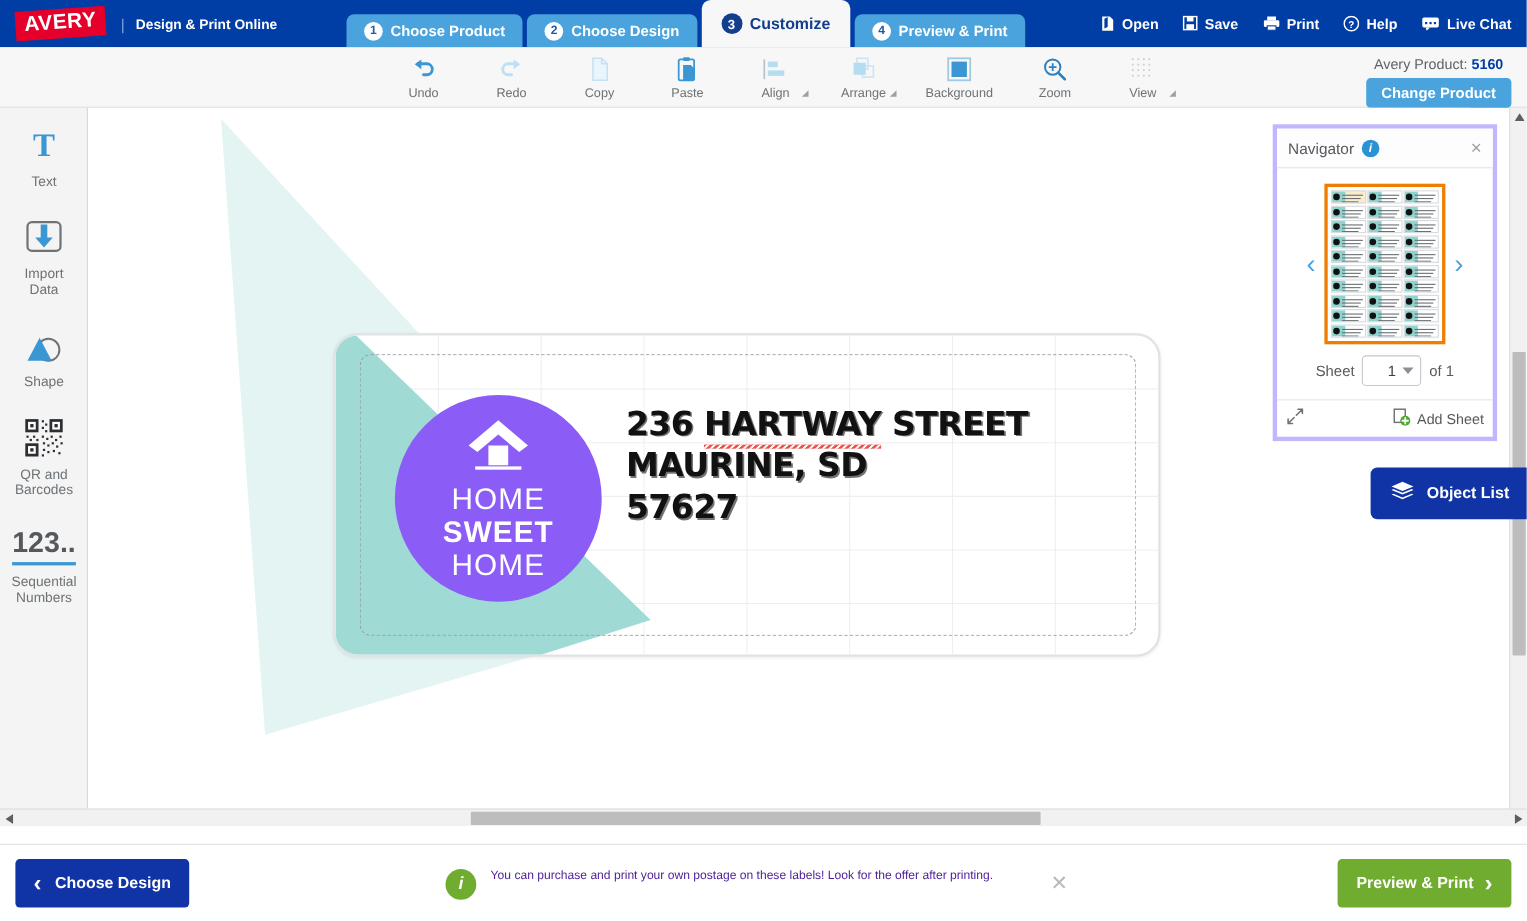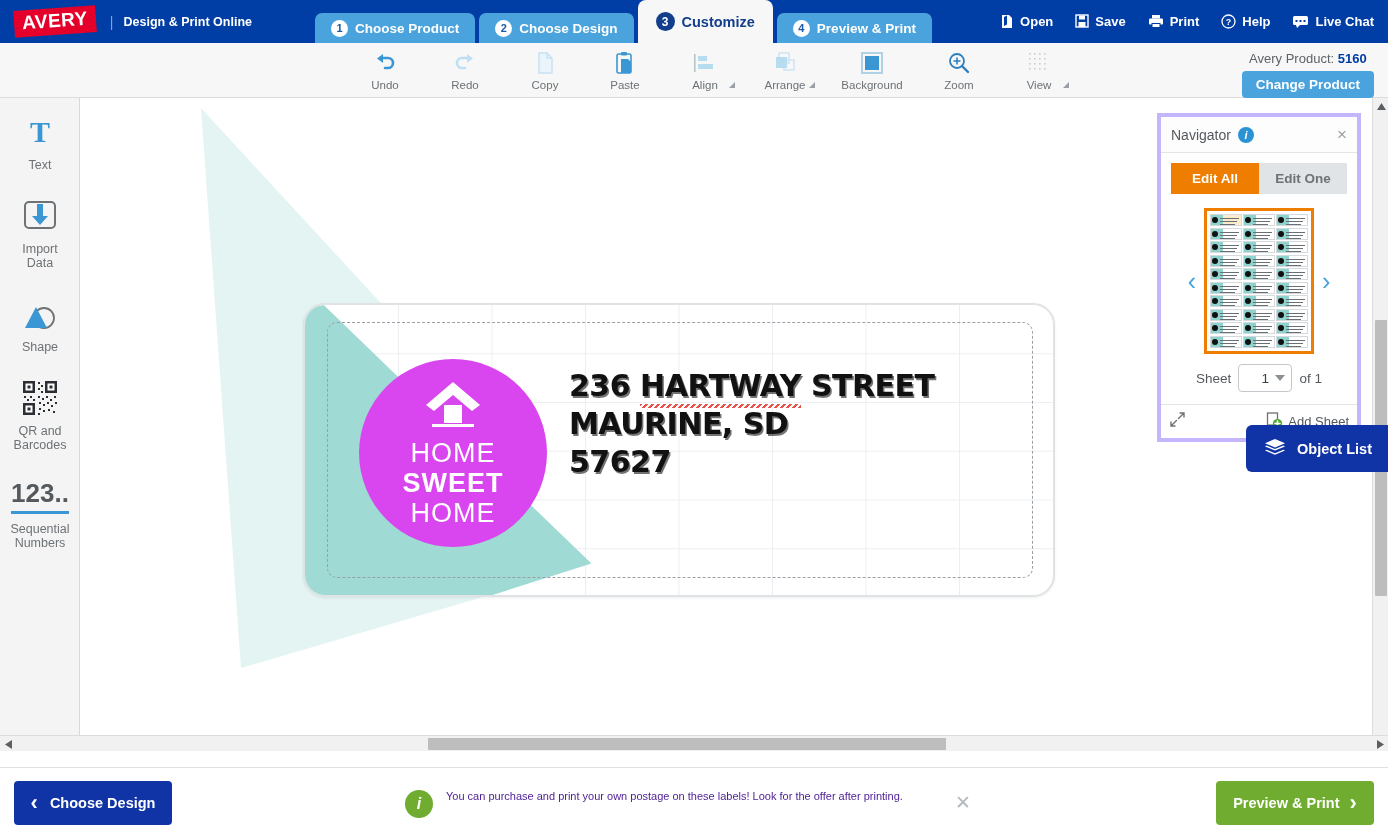--- a/index.html
+++ b/index.html
@@ -98,21 +98,21 @@
     background: #fff; border: 2px solid #dfe3e6; border-radius: 22px; overflow: hidden;
     box-shadow: 0 1px 3px rgba(0,0,0,.07);
   }
   .label-grid { position: absolute; inset: 0; }
   .dash-zone {
     position: absolute; left: 22px; top: 17px; right: 20px; bottom: 17px;
     border: 1.5px dashed #9aa0a5; border-radius: 10px;
   }
   .badge {
     position: absolute; left: 54px; top: 54px; width: 188px; height: 188px;
-    border-radius: 50%; background: #d946ef; display: flex; flex-direction: column;
+    border-radius: 50%; background: #8b5cf6; display: flex; flex-direction: column;
     align-items: center; justify-content: center; color: #fff; z-index: 3;
   }
   .badge .house { margin-bottom: 4px; }
   .badge .hl { font-size: 27px; letter-spacing: 1px; line-height: 30px; font-weight: normal; }
   .badge .hl.b { font-weight: bold; }
   .addr { position: absolute; left: 264px; top: 62px; z-index: 3; }
   .addr .ln {
     font-family: "DejaVu Sans", sans-serif; font-weight: bold; font-size: 30px;
     letter-spacing: -.5px; color: #111; line-height: 38px; white-space: nowrap;
     text-shadow: 1.5px 1.5px 0 rgba(0,0,0,.55);
@@ -560,24 +560,20 @@
     </div>
   </div>
 
   <div class="navigator">
     <div class="nav-head">
       <span class="t">Navigator</span>
       <span class="info-dot">i</span>
       <span class="nav-x">×</span>
     </div>
 
-    <div class="seg">
-      <div class="on">Edit All</div>
-      <div class="off">Edit One</div>
-    </div>
 
     <div class="sheet-wrap">
       <span class="chev">‹</span>
       <div class="sheet-thumb" id="sheet-thumb">
           <div class="mini first">
             <div class="mt"></div>
             <div class="mc"></div>
             <div class="ml" style="top:3px;right:2px"></div>
             <div class="ml" style="top:6px;right:4px"></div>
             <div class="ml" style="top:9px;right:6px"></div>

